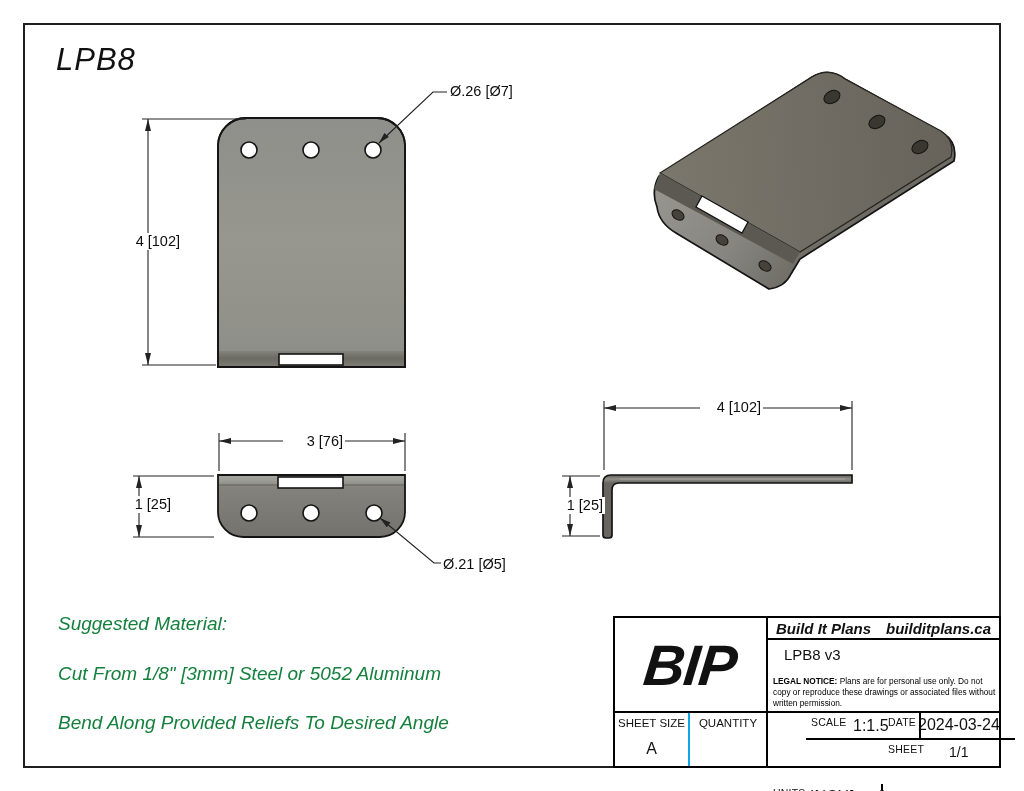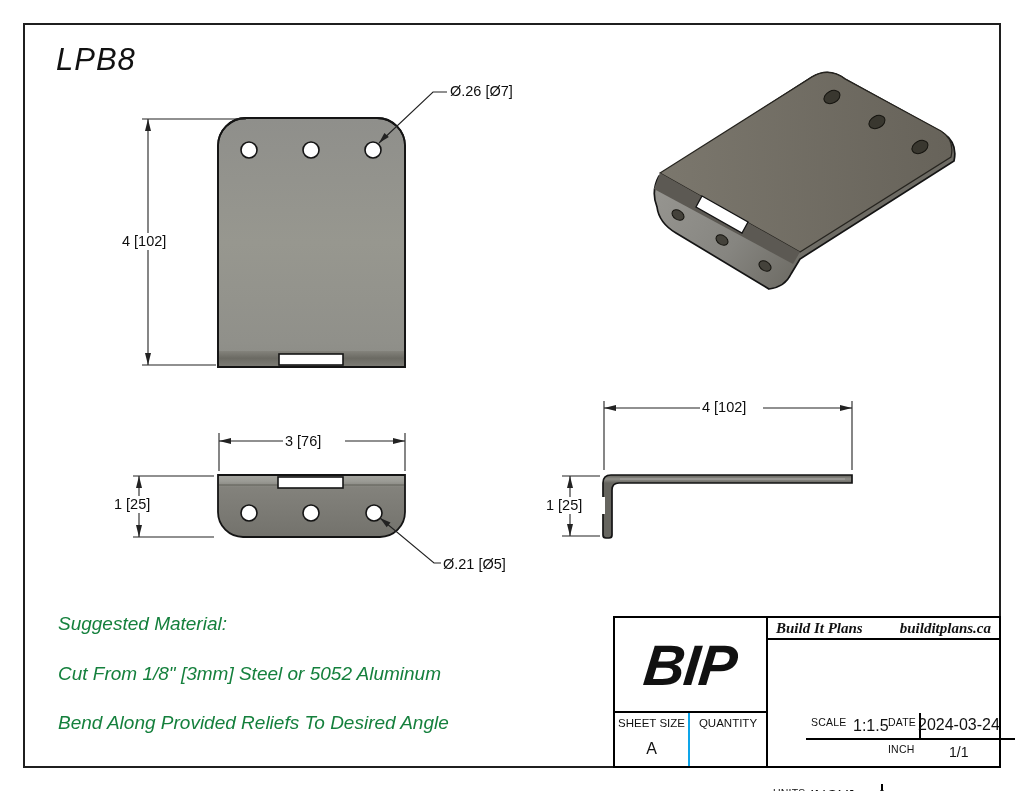--- a/index.html
+++ b/index.html
@@ -13,38 +13,38 @@
   }
   .drawing-title{
     position:absolute;left:56px;top:42px;font-size:31px;font-style:italic;
     font-weight:400;letter-spacing:1px;
   }
   svg.canvas{position:absolute;left:0;top:0;}
   .dim-text{
     position:absolute;font-size:14.5px;line-height:17px;white-space:nowrap;
     color:#0e0e0e;
   }
-  .dim-text.masked{background:#ffffff;text-align:left;padding:0 2px;}
+  .dim-text.masked{background:#ffffff;text-align:right;padding:0 2px;}
   .note{
     position:absolute;left:58px;font-size:19px;font-style:italic;white-space:nowrap;
     color:#15803d;
   }
   
   .tb{
     position:absolute;left:613px;top:616px;width:388px;height:152px;
     border:2px solid #000;box-sizing:border-box;background:#fff;
   }
   .tb .cell{position:absolute;box-sizing:border-box;}
   .cell-bip{left:0;top:0;width:153px;height:95px;border-right:2px solid #000;border-bottom:2px solid #000;
     display:flex;align-items:center;justify-content:center;}
   .bip-logo{font-size:57px;font-weight:bold;font-style:italic;transform:skewX(-6deg);letter-spacing:-1px;}
   .cell-sheetsize{left:0;top:95px;width:75px;height:53px;border-right:2px solid #0ea5e9;}
   .cell-quantity{left:75px;top:95px;width:78px;height:53px;border-right:2px solid #000;}
   .cell-company{left:153px;top:0;width:231px;height:22px;border-bottom:2px solid #000;
-    display:flex;justify-content:space-between;align-items:center;padding:0 8px;font-family:Liberation Serif, serif;}
+    display:flex;justify-content:space-between;align-items:center;padding:0 8px;}
   .company-name,.company-site{font-style:italic;font-weight:bold;font-size:15px;white-space:nowrap;}
   .cell-part{left:153px;top:22px;width:231px;height:73px;border-bottom:2px solid #000;}
   .part-name{position:absolute;left:16px;top:6px;font-size:15px;}
   .legal{position:absolute;left:5px;right:2px;bottom:2px;font-size:8.3px;line-height:1.32;color:#000;}
   .legal b{font-weight:bold;}
   .cell-scale{left:153px;top:95px;width:115px;height:27px;border-right:2px solid #000;border-bottom:2px solid #000;margin-left:38px;}
   .cell-date{left:268px;top:95px;width:132px;height:27px;border-bottom:2px solid #000;}
   .cell-units{left:153px;top:122px;width:115px;height:26px;border-right:2px solid #000;margin-top:44px;}
   .cell-sheetnum{left:268px;top:122px;width:116px;height:26px;}
   .tb-label{position:absolute;top:3px;left:5px;font-size:10.5px;letter-spacing:.2px;}
@@ -207,31 +207,37 @@
       <span class="val-center">A</span>
     </div>
     <div class="cell cell-quantity">
       <span class="lbl-center">QUANTITY</span>
       <span class="val-center"></span>
     </div>
     <div class="cell cell-company">
       <span class="company-name">Build It Plans</span>
       <span class="company-site">builditplans.ca</span>
     </div>
+    <div class="cell cell-part">
+      <span class="part-name">LPB8 v3</span>
+      <div class="legal">
+        <b>LEGAL NOTICE:</b><span> Plans are for personal use only. Do not copy or reproduce these drawings or associated files without written permission.</span>
+      </div>
+    </div>
     <div class="cell cell-scale">
       <span class="tb-label">SCALE</span>
       <span class="tb-value" style="left:47px;top:4px;text-align:right;">1:1.5</span>
     </div>
     <div class="cell cell-date">
       <span class="tb-label">DATE</span>
       <span class="tb-value" style="left:35px;top:3px;">2024-03-24</span>
     </div>
     <div class="cell cell-units">
       <span class="tb-label">UNITS</span>
       <span class="tb-value" style="left:42px;top:4px;">INCH[mm]</span>
     </div>
     <div class="cell cell-sheetnum">
-      <span class="tb-label">INCH</span>
+      <span class="tb-label">SHEET</span>
       <span class="tb-value" style="left:66px;top:4px;font-size:14px;">1/1</span>
     </div>
   </div>
 
 </div>
 
 </body></html>

